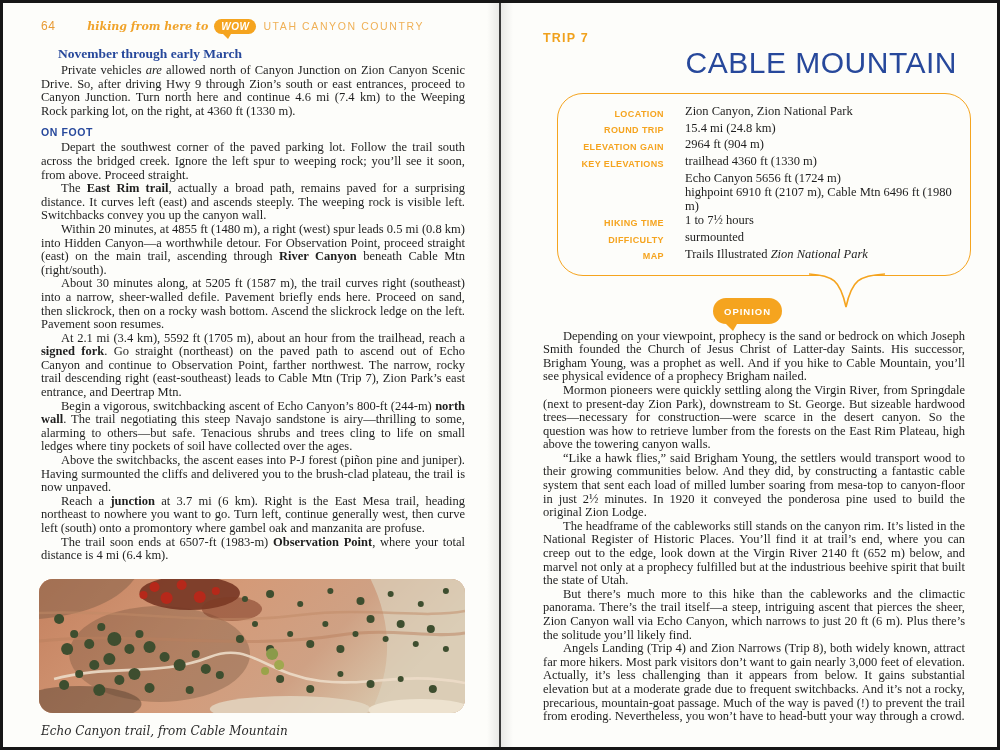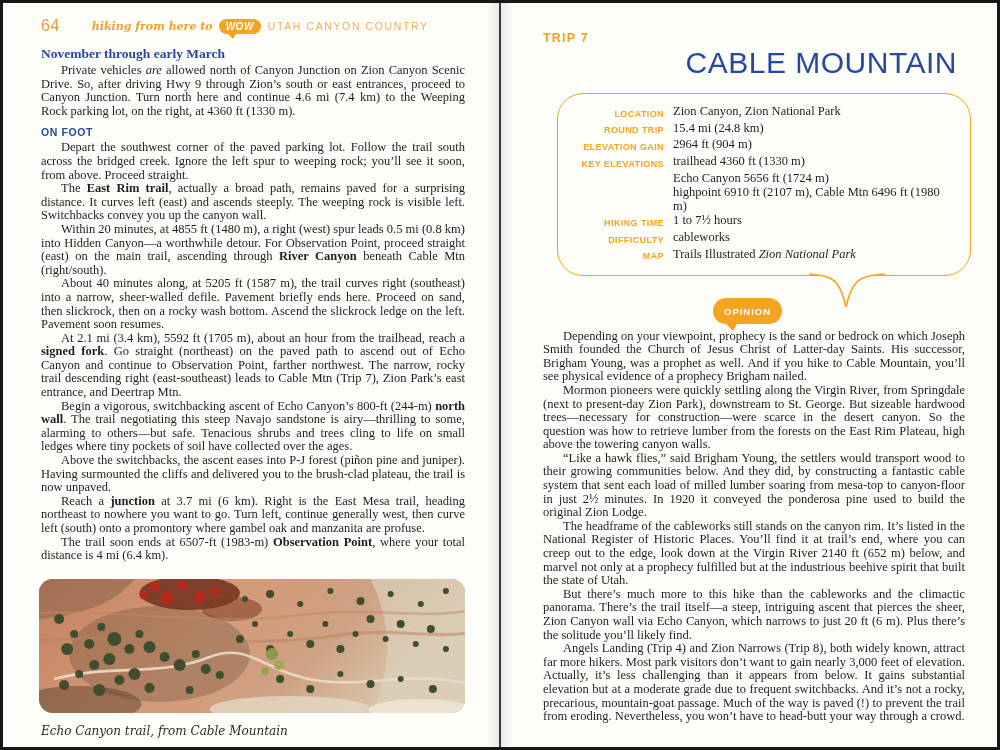--- a/index.html
+++ b/index.html
@@ -7,44 +7,44 @@
           font-family:"Liberation Serif",serif;color:#1e1e1e;}
   .seam{position:absolute;left:496px;top:0;width:2px;height:100%;background:#3a3a3a;}
   .seam-shade{position:absolute;left:484px;top:0;width:26px;height:100%;
       background:linear-gradient(to right, rgba(0,0,0,0) 0%, rgba(0,0,0,.08) 45%, rgba(0,0,0,.08) 55%, rgba(0,0,0,0) 100%);}
   .page{position:absolute;top:0;height:100%;box-sizing:border-box;}
   .page.left{left:0;width:496px;padding:14px 34px 0 38px;}
   .page.right{left:500px;width:500px;padding:14px 38px 0 40px;}
 
   
   .pg-header{display:flex;align-items:center;height:18px;margin-bottom:8px;font-family:"Liberation Sans",sans-serif;}
-  .pgnum{color:#e89b36;font-size:16px;letter-spacing:.5px;}
+  .pgnum{color:#e89b36;font-size:12px;letter-spacing:.5px;}
   .hdr-script{margin-left:32px;font-family:"DejaVu Serif",serif;font-style:italic;font-weight:bold;font-size:11px;color:#f0a32a;}
   .wow-badge{position:relative;margin-left:6px;background:#f5a41f;color:#fff;border-radius:9px;padding:2px 7px 2px;
              font-style:italic;font-weight:bold;font-size:10px;letter-spacing:.5px;}
   .wow-badge::after{content:"";position:absolute;left:9px;bottom:-5px;border:5px solid transparent;border-top-color:#f5a41f;border-bottom-width:0;border-right-width:3px;}
   .hdr-series{margin-left:7px;color:#efb056;font-size:10.5px;letter-spacing:1.6px;}
   .pg-header.rhs{justify-content:flex-end;}
 
   
-  h3.season{margin:11px 0 2px;font-family:"Liberation Serif",serif;font-weight:bold;font-size:13.5px;color:#27489b;}
+  h3.season{margin:11px 17px 2px;font-family:"Liberation Serif",serif;font-weight:bold;font-size:13.5px;color:#27489b;}
   h4.onfoot{margin:8px 0 3px;font-family:"Liberation Sans",sans-serif;font-weight:bold;font-size:10.5px;letter-spacing:.6px;color:#27489b;}
   p.body{margin:0;font-size:12.5px;line-height:13.6px;text-align:justify;text-indent:20px;}
   p.body span.b{font-weight:bold;}
   p.body span.i{font-style:italic;}
 
   .photo{position:absolute;left:36px;right:34px;top:576px;height:134px;border-radius:14px;overflow:hidden;background:#c98a6a;}
   .photo svg{display:block;width:100%;height:100%;}
   .caption{position:absolute;left:38px;top:685px;font-family:"DejaVu Serif",serif;font-style:italic;font-size:12px;color:#2a2a2a;margin-top:36px;}
 
   
   .trip-label{margin-top:14px;font-family:"Liberation Sans",sans-serif;font-weight:bold;font-size:12.5px;letter-spacing:1.2px;color:#f0a11c;}
   h1.trip-title{margin:2px 8px 14px;font-family:"Liberation Sans",sans-serif;font-weight:500;font-size:30px;line-height:32px;letter-spacing:.5px;color:#27489b;text-align:right;}
   .info-box{position:relative;margin:0 -6px 0 14px;border:1.6px solid #f5a41f;border-radius:26px;padding:10px 16px 11px 10px;}
-  .ib-row{display:flex;line-height:14.2px;}
+  .ib-row{display:flex;line-height:14.2px;gap:12px;}
   .ib-label{flex:0 0 96px;text-align:right;padding-right:9px;padding-top:2.5px;
             font-family:"Liberation Sans",sans-serif;font-weight:bold;font-size:9px;letter-spacing:.4px;color:#f5a41f;}
   .ib-value{font-size:12.5px;color:#1e1e1e;}
   .ib-value span.i{font-style:italic;}
   .box-tail{position:absolute;right:85px;bottom:-36px;width:76px;height:38px;}
   .opinion-badge{position:relative;display:inline-block;margin:22px 0 6px 170px;background:#f5a41f;color:#fff;
                  border-radius:14px;padding:8px 11px 7px;font-family:"Liberation Sans",sans-serif;font-weight:bold;
                  font-size:9.5px;letter-spacing:1px;}
   .opinion-badge::after{content:"";position:absolute;left:13px;bottom:-7px;border:7px solid transparent;border-top-color:#f5a41f;border-bottom-width:0;border-right-width:4px;}
 </style>
@@ -61,21 +61,21 @@
       <span class="hdr-series">UTAH CANYON COUNTRY</span>
     </div>
 
     <h3 class="season">November through early March</h3>
     <p class="body"><span>Private vehicles </span><span class="i">are</span><span> allowed north of Canyon Junction on Zion Canyon Scenic Drive. So, after driving Hwy 9 through Zion’s south or east entrances, proceed to Canyon Junction. Turn north here and continue 4.6 mi (7.4 km) to the Weeping Rock parking lot, on the right, at 4360 ft (1330 m).</span></p>
 
     <h4 class="onfoot">ON FOOT</h4>
     <p class="body"><span>Depart the southwest corner of the paved parking lot. Follow the trail south across the bridged creek. Ignore the left spur to weeping rock; you’ll see it soon, from above. Proceed straight.</span></p>
     <p class="body"><span>The </span><span class="b">East Rim trail</span><span>, actually a broad path, remains paved for a surprising distance. It curves left (east) and ascends steeply. The weeping rock is visible left. Switchbacks convey you up the canyon wall.</span></p>
     <p class="body"><span>Within 20 minutes, at 4855 ft (1480 m), a right (west) spur leads 0.5 mi (0.8 km) into Hidden Canyon—a worthwhile detour. For Observation Point, proceed straight (east) on the main trail, ascending through </span><span class="b">River Canyon</span><span> beneath Cable Mtn (right/south).</span></p>
-    <p class="body"><span>About 40 minutes along, at 5205 ft (1587 m), the trail curves right (southeast) into a narrow, sheer-walled defile. Pavement briefly ends here. Proceed on sand, then slickrock, then on a rocky wash bottom. Ascend the slickrock ledge on the left. Pavement soon resumes.</span></p>
+    <p class="body"><span>About 30 minutes along, at 5205 ft (1587 m), the trail curves right (southeast) into a narrow, sheer-walled defile. Pavement briefly ends here. Proceed on sand, then slickrock, then on a rocky wash bottom. Ascend the slickrock ledge on the left. Pavement soon resumes.</span></p>
     <p class="body"><span>At 2.1 mi (3.4 km), 5592 ft (1705 m), about an hour from the trailhead, reach a </span><span class="b">signed fork</span><span>. Go straight (northeast) on the paved path to ascend out of Echo Canyon and continue to Observation Point, farther northwest. The narrow, rocky trail descending right (east-southeast) leads to Cable Mtn (Trip 7), Zion Park’s east entrance, and Deertrap Mtn.</span></p>
     <p class="body"><span>Begin a vigorous, switchbacking ascent of Echo Canyon’s 800-ft (244-m) </span><span class="b">north wall</span><span>. The trail negotiating this steep Navajo sandstone is airy—thrilling to some, alarming to others—but safe. Tenacious shrubs and trees cling to life on small ledges where tiny pockets of soil have collected over the ages.</span></p>
     <p class="body"><span>Above the switchbacks, the ascent eases into P-J forest (piñon pine and juniper). Having surmounted the cliffs and delivered you to the brush-clad plateau, the trail is now unpaved.</span></p>
     <p class="body"><span>Reach a </span><span class="b">junction</span><span> at 3.7 mi (6 km). Right is the East Mesa trail, heading northeast to nowhere you want to go. Turn left, continue generally west, then curve left (south) onto a promontory where gambel oak and manzanita are profuse.</span></p>
     <p class="body"><span>The trail soon ends at 6507-ft (1983-m) </span><span class="b">Observation Point</span><span>, where your total distance is 4 mi (6.4 km).</span></p>
 
     <div class="photo">
       <svg viewBox="0 0 424 134" preserveAspectRatio="none">
         <defs>
           <linearGradient id="rockg" x1="0" y1="0" x2="1" y2="0.3">
@@ -198,21 +198,21 @@
       <div class="ib-row">
         <span class="ib-label"></span>
         <span class="ib-value"><span>highpoint 6910 ft (2107 m), Cable Mtn 6496 ft (1980 m)</span></span>
       </div>
       <div class="ib-row">
         <span class="ib-label">HIKING TIME</span>
         <span class="ib-value"><span>1 to 7½ hours</span></span>
       </div>
       <div class="ib-row">
         <span class="ib-label">DIFFICULTY</span>
-        <span class="ib-value"><span>cableworks</span></span>
+        <span class="ib-value"><span>surmounted</span></span>
       </div>
       <div class="ib-row">
         <span class="ib-label">MAP</span>
         <span class="ib-value"><span>Trails Illustrated </span><span class="i">Zion National Park</span></span>
       </div>
       <svg class="box-tail" viewBox="0 0 76 38">
         <path d="M0,1 C24,2.5 31,7 37,34 C43,7 50,2.5 76,1" fill="#fdfdfa" stroke="#f5a41f" stroke-width="1.6"></path>
       </svg>
     </div>
 

